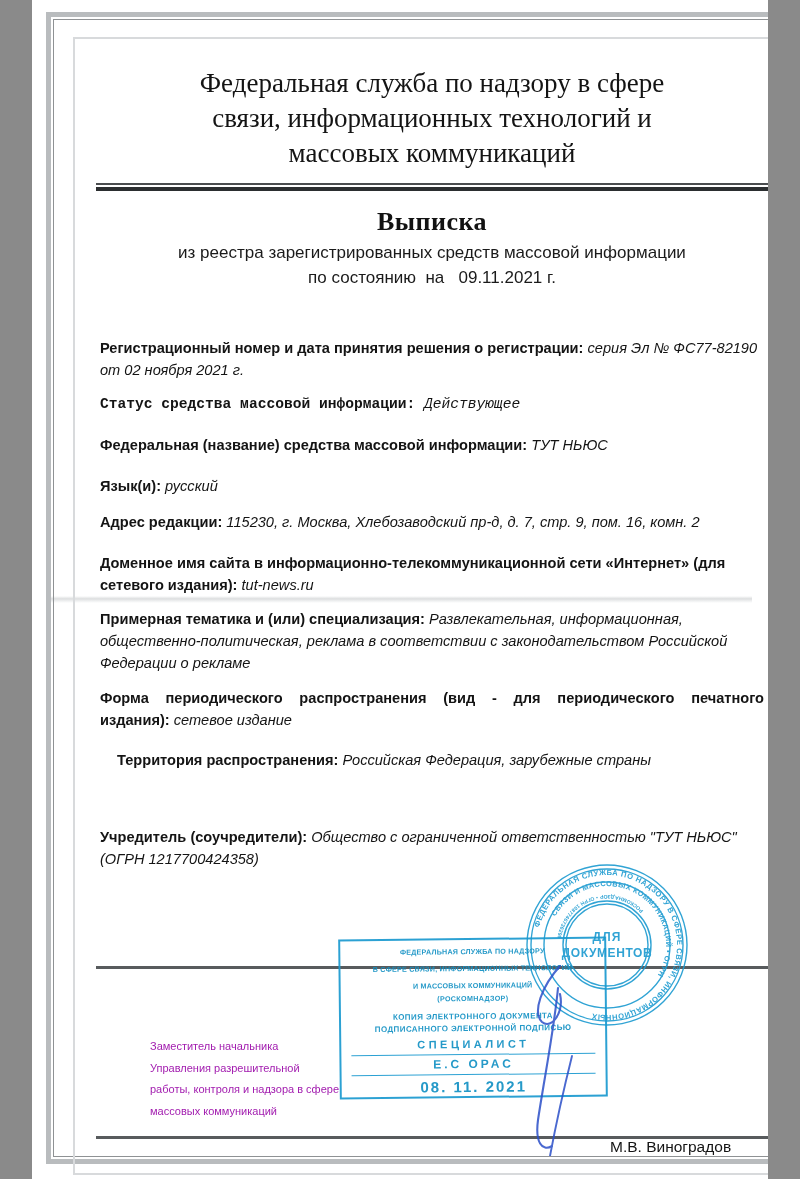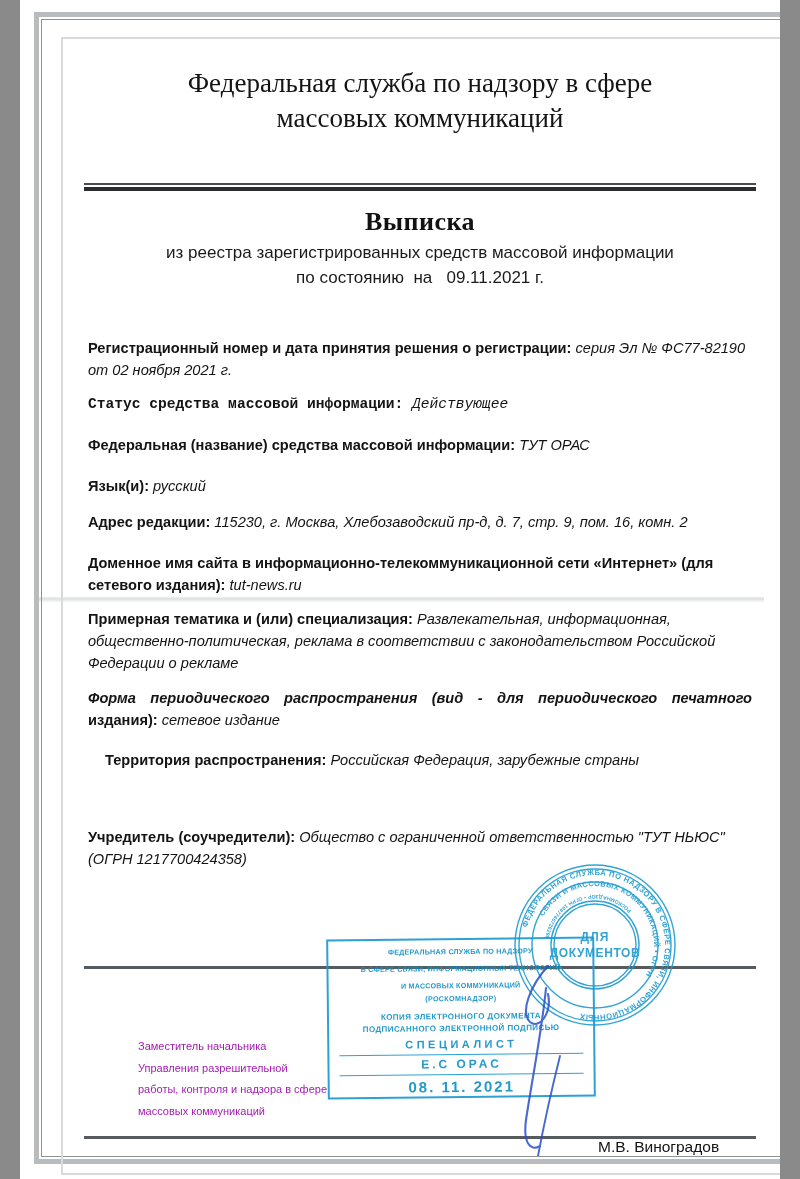--- a/index.html
+++ b/index.html
@@ -10,21 +10,20 @@
   }
   .page {
     position: relative;
     width: 736px;
     height: 1179px;
     margin: 0 auto;
     background: #ffffff;
     overflow: hidden;
     font-family: "Liberation Sans", sans-serif;
     color: #1a1a1a;
-    padding-left: 24px;
   }
 
   
   .scan-frame {
     position: absolute;
     left: 14px;
     top: 12px;
     width: 772px;
     height: 1152px;
     border-left: 5px solid #b9bcbe;
@@ -145,21 +144,20 @@
   .field .val {
     font-style: italic;
   }
   .field.justify {
     text-align: justify;
   }
   .field.justify .line1 {
     display: block;
     text-align: justify;
     text-align-last: justify;
-    font-style: italic;
   }
 
   
   .sign-block {
     position: absolute;
     left: 118px;
     top: 1036px;
     width: 330px;
     font-size: 11px;
     line-height: 21.5px;
@@ -263,20 +261,21 @@
 </style>
 </head>
 <body>
 
 <div class="page">
 
   <div class="content">
 
     <div class="org-header">
       <div>Федеральная служба по надзору в сфере</div>
+      <div>связи, информационных технологий и</div>
       <div>массовых коммуникаций</div>
     </div>
 
     <div class="rule-double" style="top:183px;">
       <div class="thin"></div>
       <div class="gap"></div>
       <div class="thick"></div>
     </div>
 
     <div class="doc-title">Выписка</div>
@@ -287,21 +286,21 @@
 
     <div class="field" style="top:337px;">
       <span class="lbl">Регистрационный номер и дата принятия решения о регистрации:</span><span class="val"> серия Эл  № ФС77-82190 от 02   ноября  2021 г.</span>
     </div>
 
     <div class="field" style="top:393px;font-family:Liberation Mono, monospace;">
       <span class="lbl">Статус средства массовой информации:</span><span class="val"> Действующее</span>
     </div>
 
     <div class="field" style="top:434px;">
-      <span class="lbl">Федеральная (название) средства массовой информации:</span><span class="val"> ТУТ ОРАС</span>
+      <span class="lbl">Федеральная (название) средства массовой информации:</span><span class="val"> ТУТ НЬЮС</span>
     </div>
 
     <div class="field" style="top:475px;">
       <span class="lbl">Язык(и):</span><span class="val"> русский</span>
     </div>
 
     <div class="field" style="top:511px;">
       <span class="lbl">Адрес  редакции:</span><span class="val"> 115230, г. Москва, Хлебозаводский пр-д, д. 7, стр. 9, пом. 16, комн. 2</span>
     </div>
 

